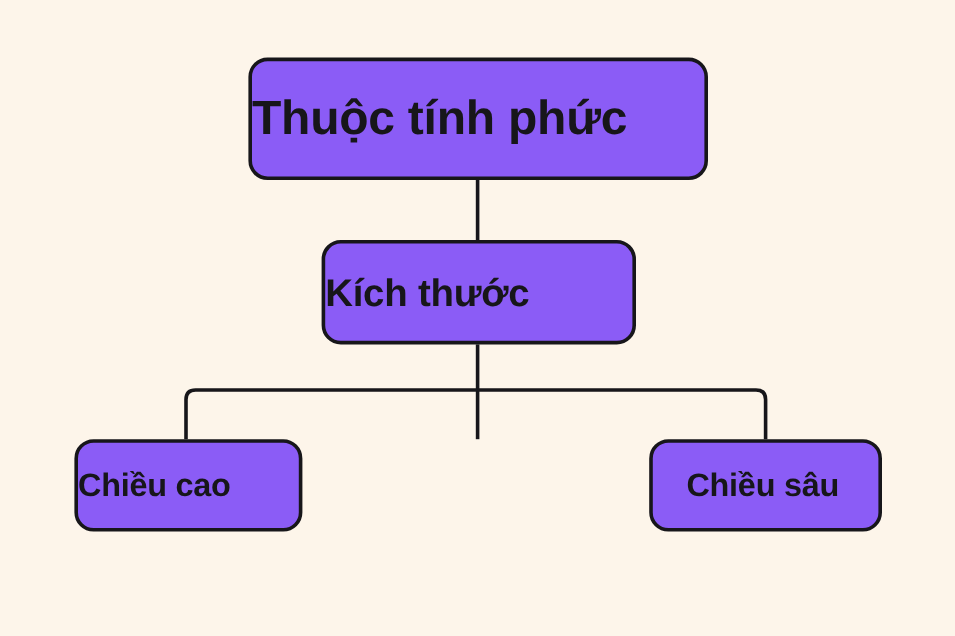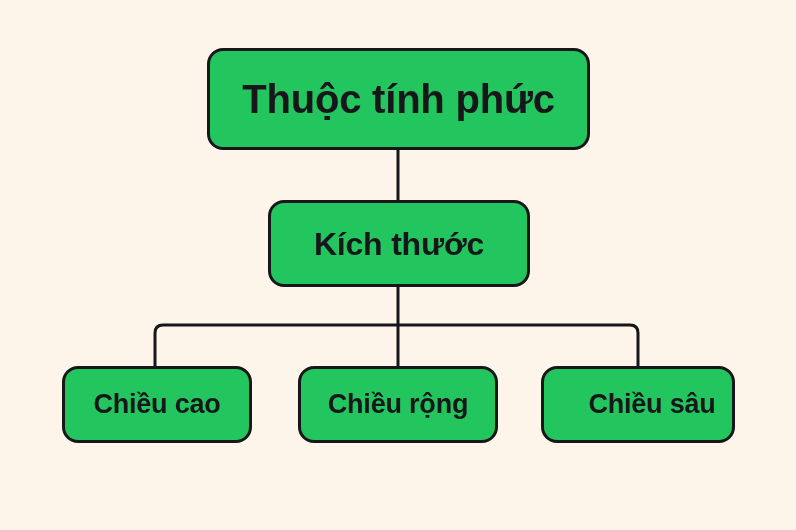--- a/index.html
+++ b/index.html
@@ -21,26 +21,25 @@
   .connector-layer {
     position: absolute;
     top: 0;
     left: 0;
     width: 796px;
     height: 530px;
   }
   .node {
     position: absolute;
     box-sizing: border-box;
-    background: #22c55e;
+    background: #8b5cf6;
     border: 3px solid #17161A;
     border-radius: 16px;
     display: flex;
     align-items: center;
-    justify-content: center;
     z-index: 2;
   }
   .node-label {
     color: #17161A;
     font-weight: bold;
     letter-spacing: -0.2px;
     white-space: nowrap;
     line-height: 1;
   }
   
@@ -104,21 +103,18 @@
   </div>
 
   <div class="node" id="node-height">
     <span class="node-label">Chiều cao</span>
   </div>
 
   <div class="node" id="node-size">
     <span class="node-label">Kích thước</span>
   </div>
 
-  <div class="node" id="node-width">
-    <span class="node-label">Chiều rộng</span>
-  </div>
 
   <div class="node" id="node-depth">
     <span class="node-label">Chiều sâu</span>
   </div>
 
 </div>
 
 </body></html>

